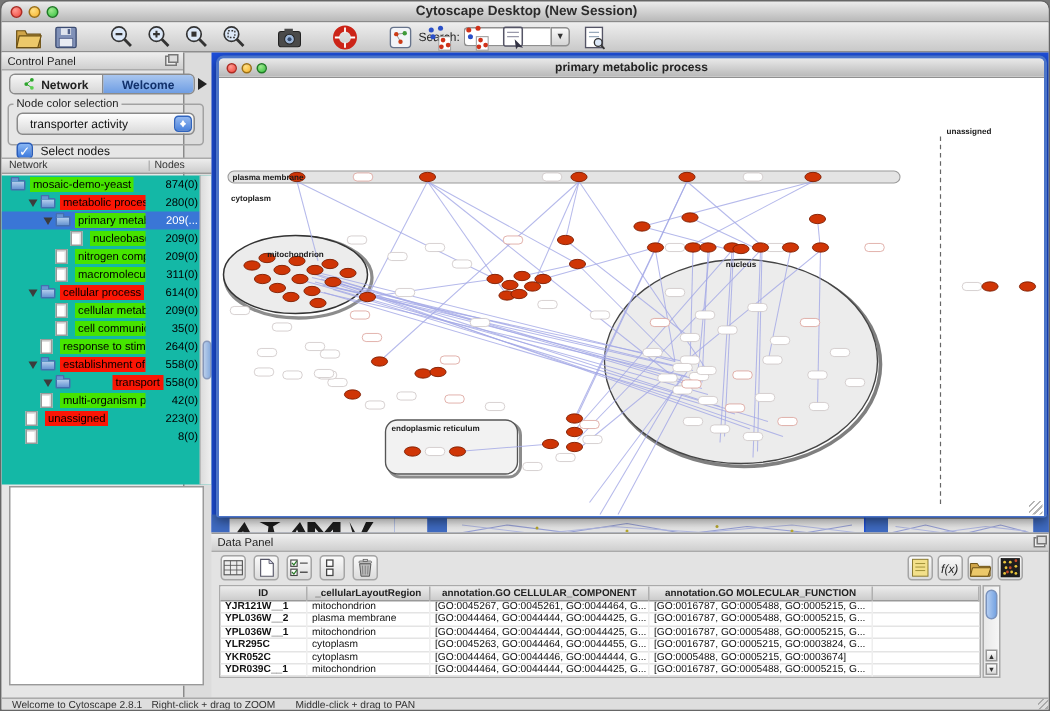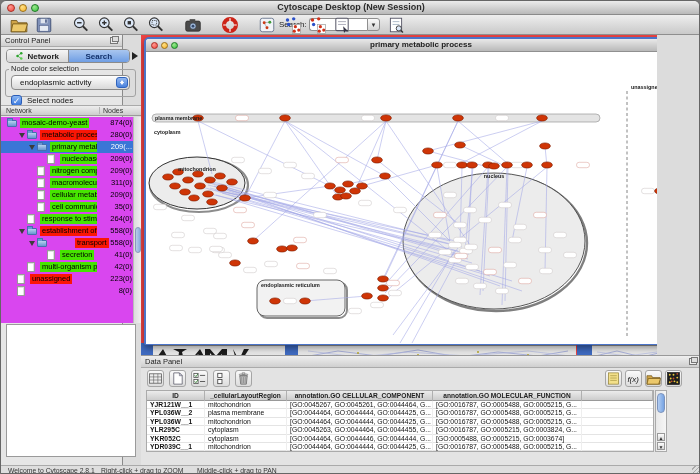--- a/index.html
+++ b/index.html
@@ -34,37 +34,37 @@
   #color-select{position:absolute;left:10px;top:40px;width:119px;height:15px;border:1px solid #8a8a8a;border-radius:4px;background:linear-gradient(#fefefe,#d9d9d9);font-size:8px;color:#111;line-height:13px;padding-left:8px;}
   #color-select .stepper{position:absolute;right:1px;top:1px;width:12px;height:11px;border-radius:3px;background:linear-gradient(#93b8f0,#4a82dd);border:1px solid #2f63bd;}
   #color-select .stepper::before{content:"";position:absolute;left:3px;top:2px;border-left:2.5px solid transparent;border-right:2.5px solid transparent;border-bottom:3px solid #fff;}
   #color-select .stepper::after{content:"";position:absolute;left:3px;bottom:2px;border-left:2.5px solid transparent;border-right:2.5px solid transparent;border-top:3px solid #fff;}
   #select-nodes{position:absolute;left:10px;top:60px;height:12px;}
   #sn-box{position:absolute;left:0;top:0;width:11px;height:11px;border-radius:3px;background:linear-gradient(#8ab7f4,#3a78dd);border:1px solid #2a5cb8;color:#fff;font-size:9px;line-height:10px;text-align:center;}
   #sn-label{position:absolute;left:16px;top:1px;font-size:8px;color:#111;white-space:nowrap;}
   #tree-header{position:absolute;left:0;top:70px;width:140px;height:11px;background:linear-gradient(#ededed,#cdcdcd);border-top:1px solid #aaa;border-bottom:1px solid #9a9a9a;font-size:7px;color:#333;}
   #tree-header .c1{position:absolute;left:5px;top:1px;}
   #tree-header .c2{position:absolute;left:102px;top:1px;border-left:1px solid #b5b5b5;padding-left:3px;margin-left:-4px;}
-  #tree{position:absolute;left:0;top:82px;width:140px;height:206px;background:#d946ef;overflow:hidden;}
+  #tree{position:absolute;left:0;top:82px;width:140px;height:206px;background:#14b8a6;overflow:hidden;}
   .trow{position:relative;height:12px;width:140px;white-space:nowrap;}
   .trow.selected{background:#3a76d6;}
   .texp{position:absolute;top:4px;width:0;height:0;border-left:3.5px solid transparent;border-right:3.5px solid transparent;border-top:5px solid #3c3c3c;}
   .tic-folder{position:absolute;top:3px;width:10px;height:7px;background:linear-gradient(#b7d0ee,#6795d2);border:1px solid #456fae;border-radius:1px;}
   .tic-folder::before{content:"";position:absolute;top:-3px;left:-1px;width:4px;height:2px;background:#6795d2;border:1px solid #456fae;border-bottom:none;border-radius:1px 1px 0 0;}
   .tic-file{position:absolute;top:1px;width:8px;height:10px;background:#fff;border:1px solid #9a9a9a;box-shadow:inset -1px 1px 0 #e0e0e0;}
   .tchip{position:absolute;top:1px;height:10px;font-size:7.5px;line-height:10px;color:#000;padding:0 2px;overflow:hidden;}
   .chip-green{background:#46e400;}
   .chip-red{background:#fb1605;}
   .tcount{position:absolute;right:9px;top:1px;font-size:7.5px;line-height:10px;color:#000;background:transparent;}
   .selected .tcount{color:#fff;}
   #tree-scroll{position:absolute;left:132px;top:82px;width:8px;height:206px;background:linear-gradient(90deg,#dcdcdc,#f0f0f0);border-left:1px solid #bbb;}
   #tree-thumb{position:absolute;left:1px;top:110px;width:6px;height:26px;border-radius:3px;background:linear-gradient(90deg,#b9cdea,#8aaede);border:1px solid #8899bb;}
   #overview-box{position:absolute;left:5px;top:289px;width:130px;height:133px;background:#fff;border:1px solid #9a9a9a;}
   
-  #desktop{position:absolute;left:140px;top:34px;width:516px;height:320px;background:#ef4444;overflow:hidden;}
+  #desktop{position:absolute;left:140px;top:34px;width:560px;height:320px;background:#1d4ed8;overflow:hidden;}
   #frame{position:absolute;left:3px;top:2px;width:554px;height:308px;border:2px solid #4b74c8;border-radius:5px 5px 2px 2px;box-shadow:0 3px 7px rgba(0,0,0,.45);background:#fff;}
   #frame-titlebar{position:relative;height:13px;background:linear-gradient(#e9e9e9,#b9b9b9);border-bottom:1px solid #909090;border-radius:3px 3px 0 0;}
   #frame-title{position:absolute;left:0;right:0;top:1px;text-align:center;font-size:8px;font-weight:bold;color:#222;}
   .ftl{position:absolute;top:3px;width:7px;height:7px;border-radius:50%;}
   #canvas{position:absolute;left:0;top:14px;width:550px;height:291px;background:#fff;overflow:hidden;}
   #canvas svg{position:absolute;left:0;top:0;}
   #grow{position:absolute;right:1px;bottom:1px;width:9px;height:9px;background:
     repeating-linear-gradient(135deg,transparent 0 2px,#b5b5b5 2px 3px);}
   .mini-frag{position:absolute;top:310px;height:12px;background:linear-gradient(#f6f6f6,#e2e2e2);border-top:1px solid #999;}
   .blue-bar{position:absolute;top:308px;height:14px;background:#3f6bc2;}
@@ -216,28 +216,28 @@
               <line x1="4" y1="8" x2="10" y2="3.5"></line>
               <line x1="4" y1="8" x2="10" y2="12"></line>
             </g>
             <circle cx="4" cy="8" r="2" fill="#2ca52c"></circle>
             <circle cx="10" cy="3.5" r="2" fill="#2ca52c"></circle>
             <circle cx="10" cy="12" r="2" fill="#5ad04f"></circle>
           </svg>
         <span>Network</span>
       </div>
       <div class="cp-tab" id="tab-mosaic">
-        <span>Search</span>
+        <span>Welcome</span>
       </div>
     </div>
     <div id="cp-tab-arrow"></div>
     <div id="group-box"></div>
     <div id="group-label">Node color selection</div>
     <div id="color-select">
-      <span>endoplasmic activity</span>
+      <span>transporter activity</span>
       <div class="stepper"></div>
     </div>
     <div id="select-nodes">
       <div id="sn-box">✓</div>
       <div id="sn-label">Select nodes</div>
     </div>
     <div id="tree-header">
       <span class="c1">Network</span>
       <span class="c2">Nodes</span>
     </div>
@@ -268,20 +268,26 @@
           <span class="tic-file" style="left: 36px;"></span>
           <span class="tchip chip-green" style="left: 49px; max-width: 47px;">nitrogen compo</span>
           <span class="tcount">209(0)</span>
         </div>
         <div class="trow">
           <span class="tic-file" style="left: 36px;"></span>
           <span class="tchip chip-green" style="left: 49px; max-width: 47px;">macromolecule</span>
           <span class="tcount">311(0)</span>
         </div>
         <div class="trow">
+          <span class="texp" style="left: 18px;"></span>
+          <span class="tic-folder" style="left: 26px;"></span>
+          <span class="tchip chip-red" style="left: 39px; max-width: 57px;">cellular process</span>
+          <span class="tcount">614(0)</span>
+        </div>
+        <div class="trow">
           <span class="tic-file" style="left: 36px;"></span>
           <span class="tchip chip-green" style="left: 49px; max-width: 47px;">cellular metabo</span>
           <span class="tcount">209(0)</span>
         </div>
         <div class="trow">
           <span class="tic-file" style="left: 36px;"></span>
           <span class="tchip chip-green" style="left: 49px; max-width: 47px;">cell communicat</span>
           <span class="tcount">35(0)</span>
         </div>
         <div class="trow">
@@ -293,25 +299,20 @@
           <span class="texp" style="left: 18px;"></span>
           <span class="tic-folder" style="left: 26px;"></span>
           <span class="tchip chip-red" style="left: 39px; max-width: 57px;">establishment of lo</span>
           <span class="tcount">558(0)</span>
         </div>
         <div class="trow">
           <span class="texp" style="left: 28px;"></span>
           <span class="tic-folder" style="left: 36px;"></span>
           <span class="tchip chip-red" style="left: 49px; max-width: 47px; margin-left: 25px;">transport</span>
           <span class="tcount">558(0)</span>
-        </div>
-        <div class="trow">
-          <span class="tic-file" style="left: 46px;"></span>
-          <span class="tchip chip-green" style="left: 59px; max-width: 37px;">secretion</span>
-          <span class="tcount">41(0)</span>
         </div>
         <div class="trow">
           <span class="tic-file" style="left: 26px;"></span>
           <span class="tchip chip-green" style="left: 39px; max-width: 57px;">multi-organism pro</span>
           <span class="tcount">42(0)</span>
         </div>
         <div class="trow">
           <span class="tic-file" style="left: 16px;"></span>
           <span class="tchip chip-red" style="left: 29px; max-width: 67px;">unassigned</span>
           <span class="tcount">223(0)</span>

